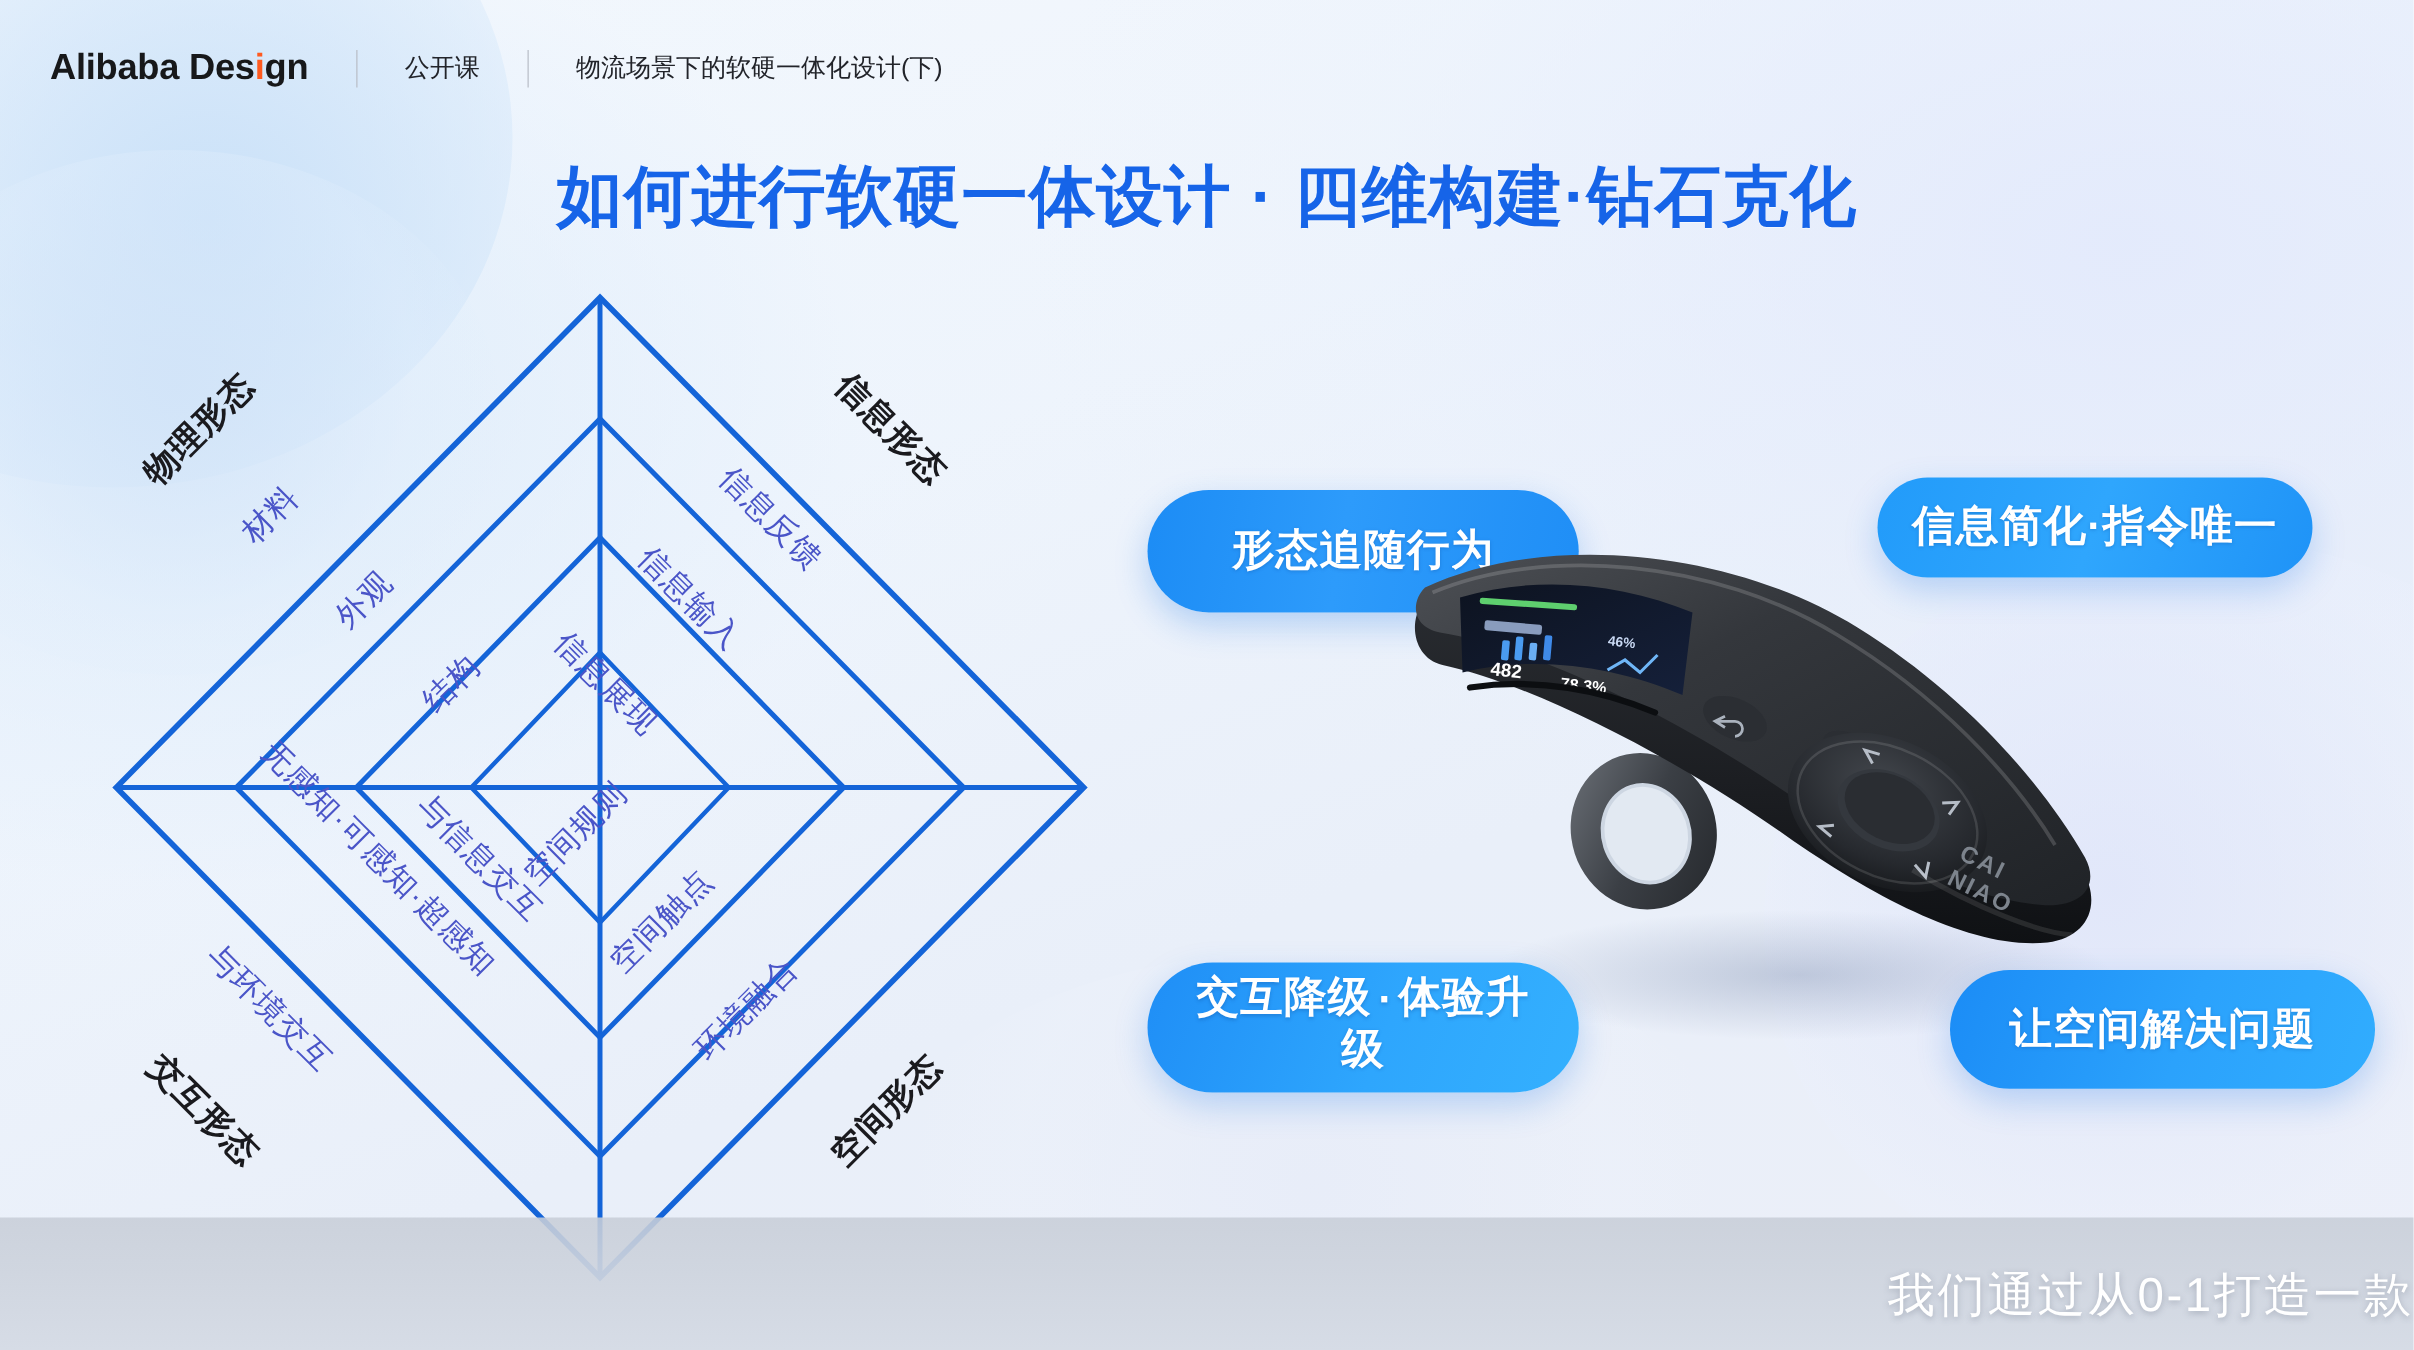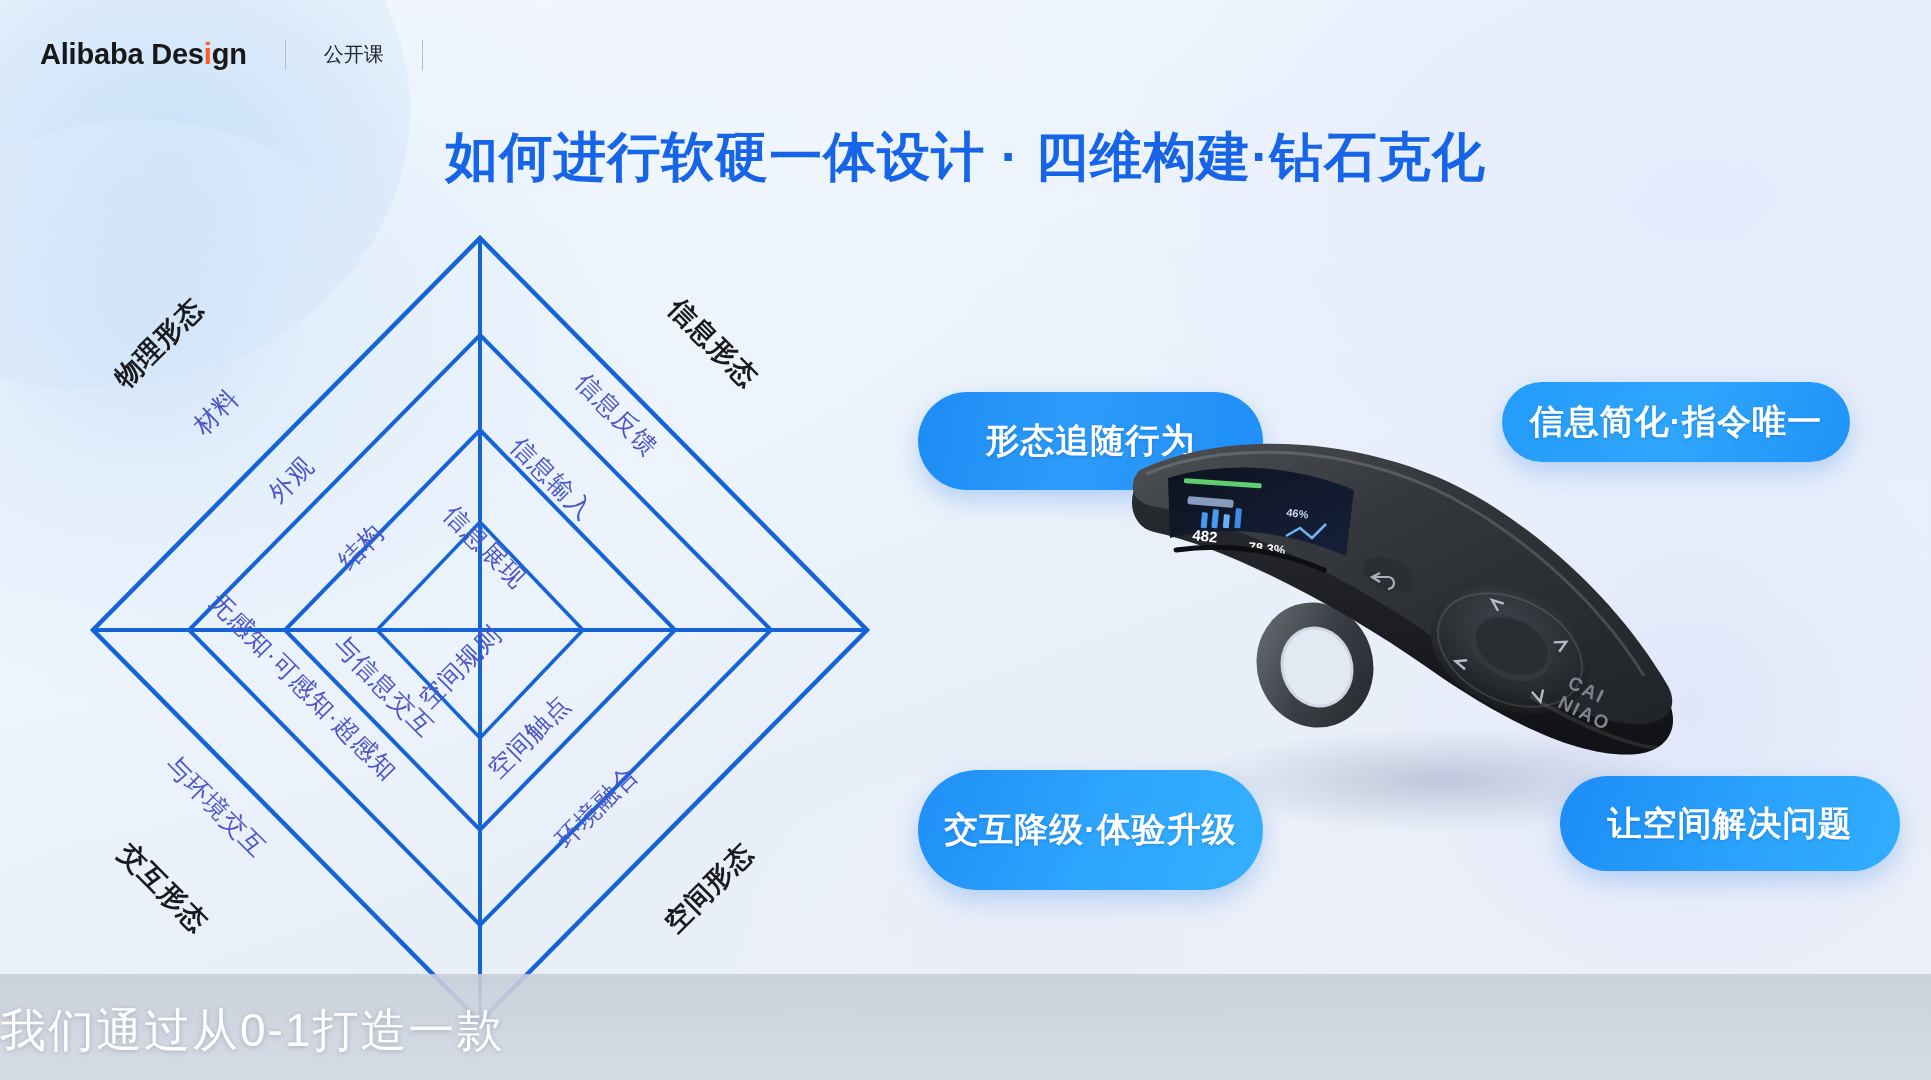--- a/index.html
+++ b/index.html
@@ -168,24 +168,25 @@
   }
   .pill-2 {
     left: 1502px; top: 382px;
     width: 348px; height: 80px;
     background: linear-gradient(110deg, #229bfa 0%, #2fa6fd 50%, #1f93f7 100%);
     box-shadow: 0 10px 26px rgba(30,120,230,0.26);
     z-index: 26;
   }
   .pill-3 {
     left: 918px; top: 770px;
-    width: 345px; height: 120px;
+    width: 345px; height: 104px;
     background: linear-gradient(110deg, #1f8ef6 0%, #2ea6fd 55%, #34b0fe 100%);
     box-shadow: 0 10px 26px rgba(30,120,230,0.26);
     z-index: 26;
+    font-family: Liberation Mono, monospace;
   }
   .pill-4 {
     left: 1560px; top: 776px;
     width: 340px; height: 95px;
     background: linear-gradient(110deg, #1b8cf6 0%, #2ba2fc 55%, #31adfe 100%);
     box-shadow: 0 10px 26px rgba(30,120,230,0.26);
     z-index: 26;
   }
 
   
@@ -195,23 +196,23 @@
     right: 0;
     bottom: 0;
     height: 106px;
     background: linear-gradient(180deg, rgba(200,206,216,0.88) 0%, rgba(205,211,221,0.92) 35%, rgba(213,219,229,0.95) 100%);
     z-index: 35;
   }
   .caption-text {
     position: absolute;
     left: 0; right: 0;
     bottom: 18px;
-    text-align: left;
+    text-align: right;
     color: #ffffff;
-    font-size: 46px;
+    font-size: 38px;
     font-weight: 400;
     letter-spacing: 2px;
     text-shadow: 0 1px 5px rgba(80,90,110,0.35);
     z-index: 36;
   }
 </style>
 </head>
 <body>
 
 <div class="slide">
@@ -219,20 +220,21 @@
   <div class="blob blob-a"></div>
   <div class="blob blob-b"></div>
   <div class="blob blob-c"></div>
   <div class="blob blob-d"></div>
 
   <div class="header">
     <div class="brand"><span>Alibaba Des</span><span class="accent-i">i</span><span>gn</span></div>
     <span class="hdr-sep"></span>
     <div class="hdr-item">公开课</div>
     <span class="hdr-sep"></span>
+    <div class="hdr-item">物流场景下的软硬一体化设计(下)</div>
   </div>
 
   <div class="slide-title">如何进行软硬一体设计 · 四维构建·钻石克化</div>
 
   <div class="diagram">
     <svg width="790" height="800" viewBox="0 0 790 800">
       <g fill="none" stroke="#1464d8" stroke-width="4" stroke-linejoin="miter">
 
         <polygon points="395,8 782,400 395,792 8,400" stroke-width="4.5"></polygon>
 

